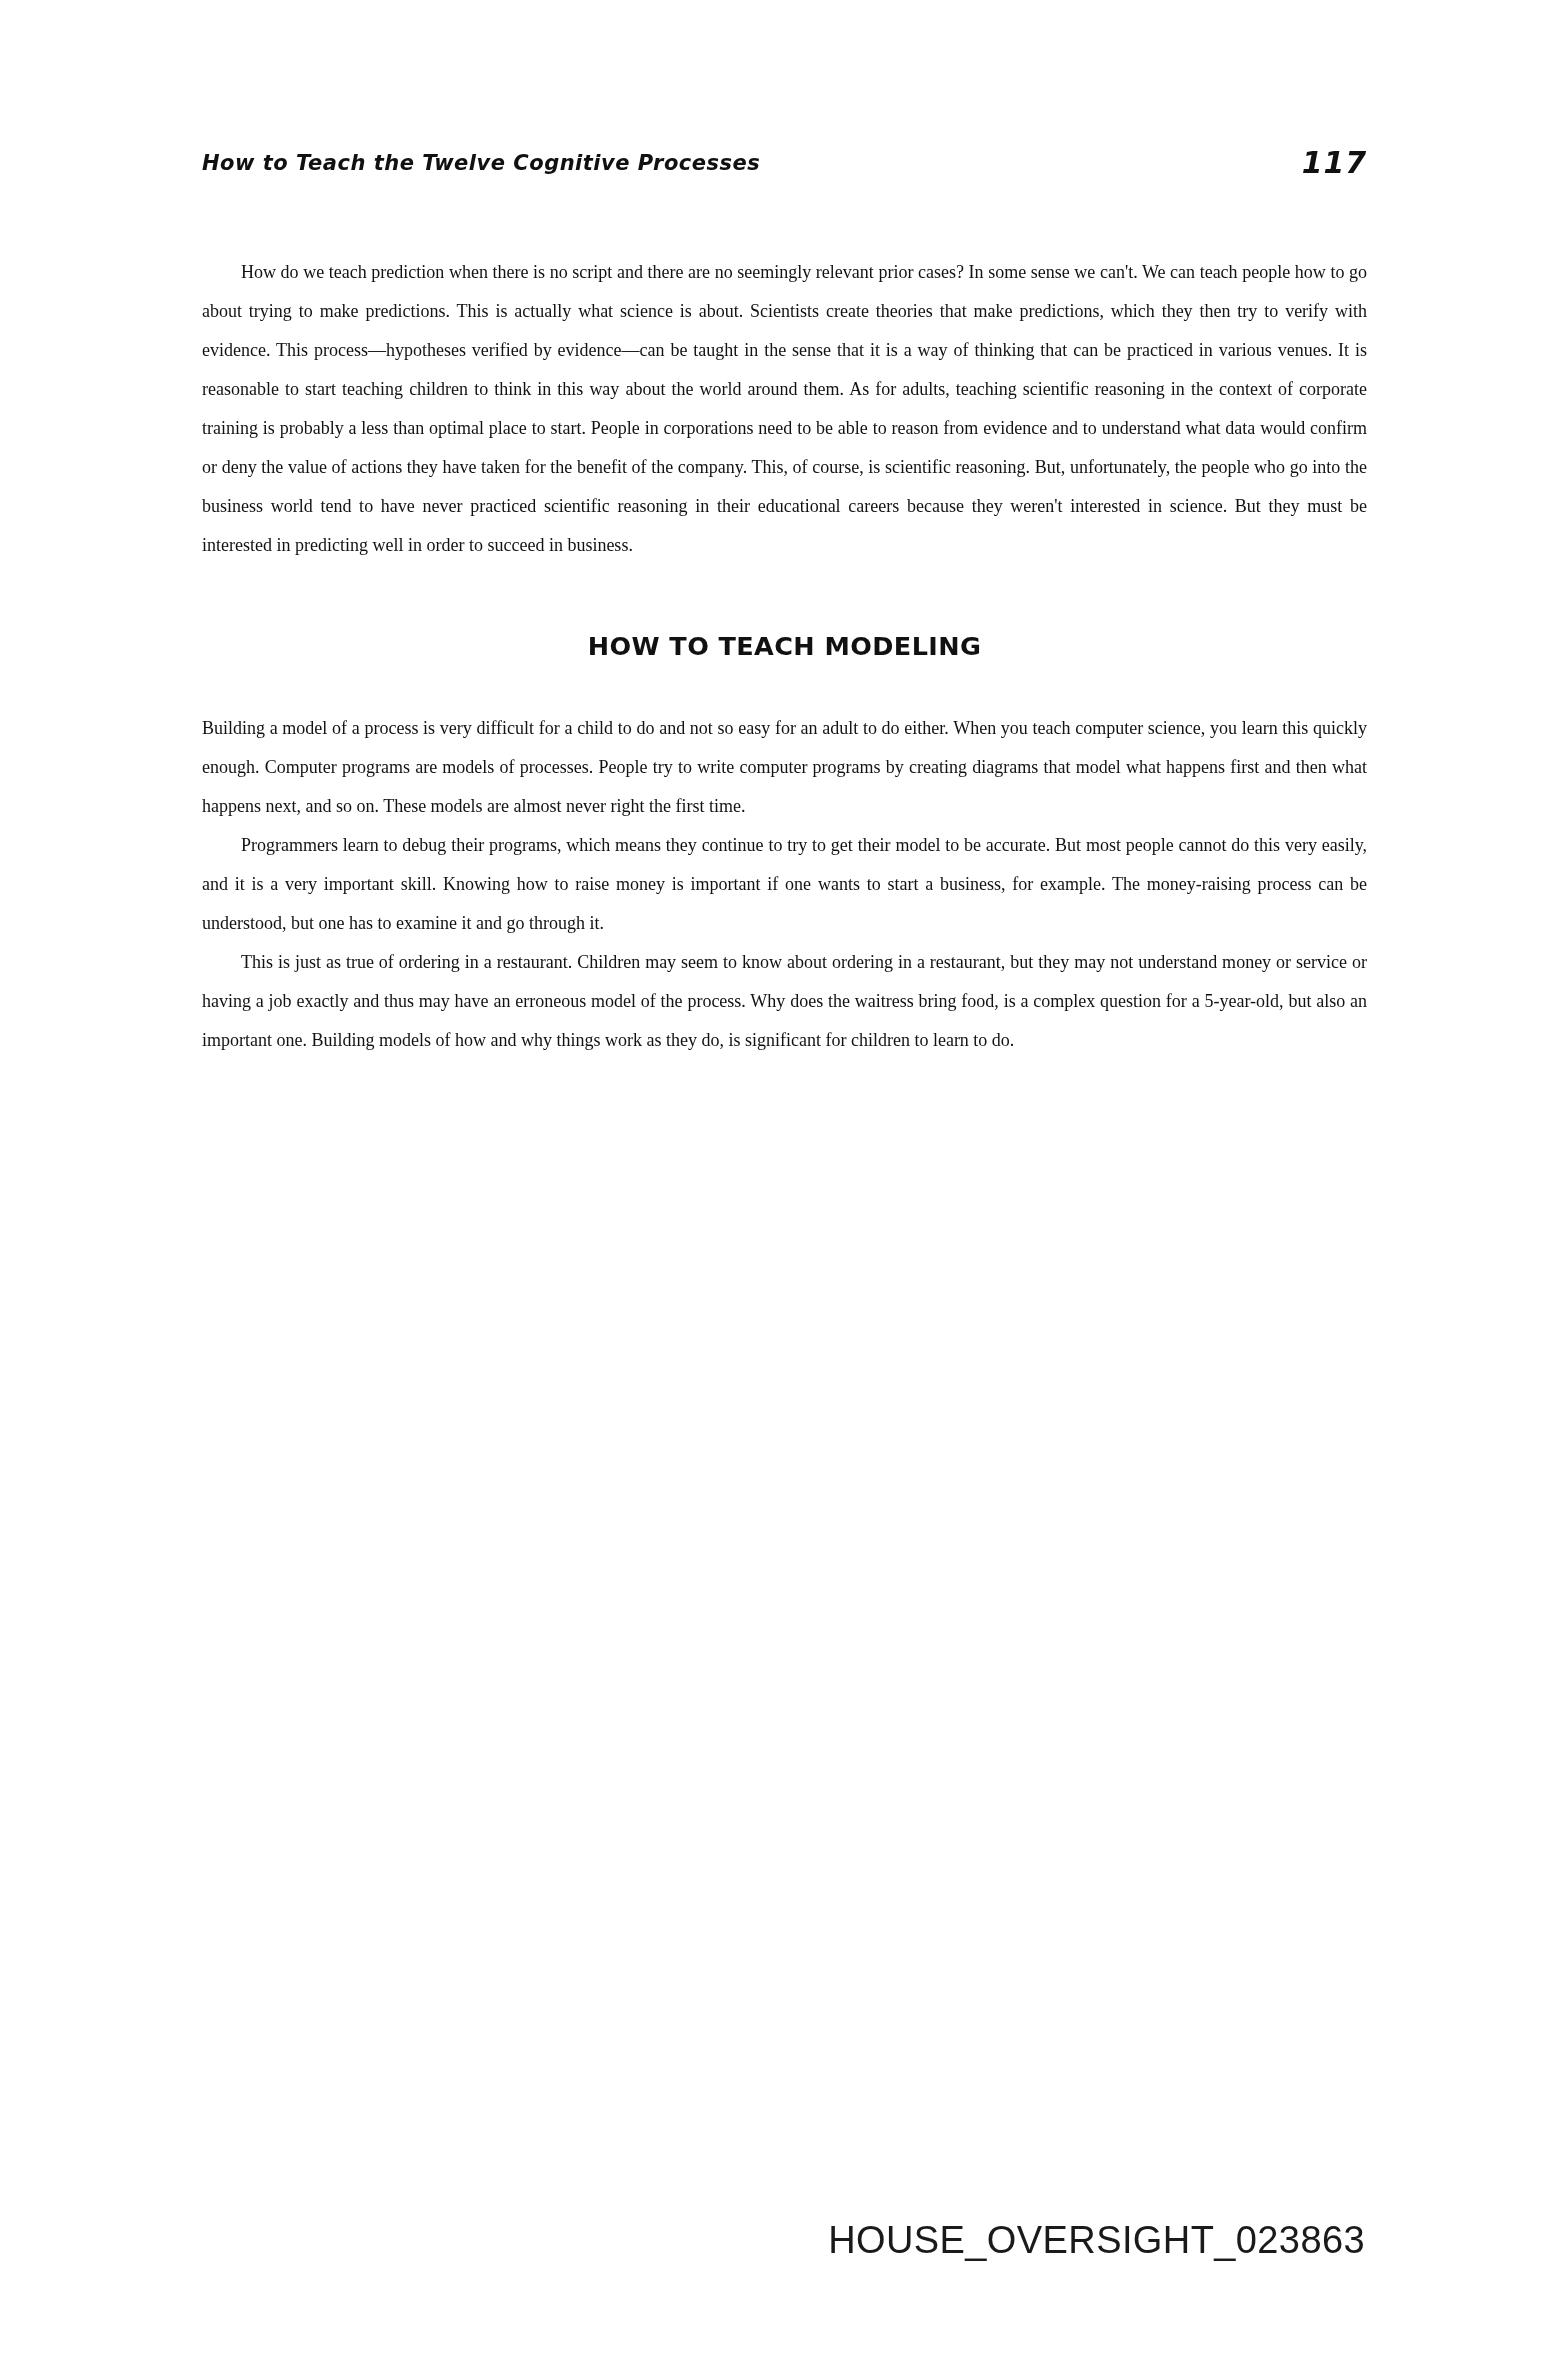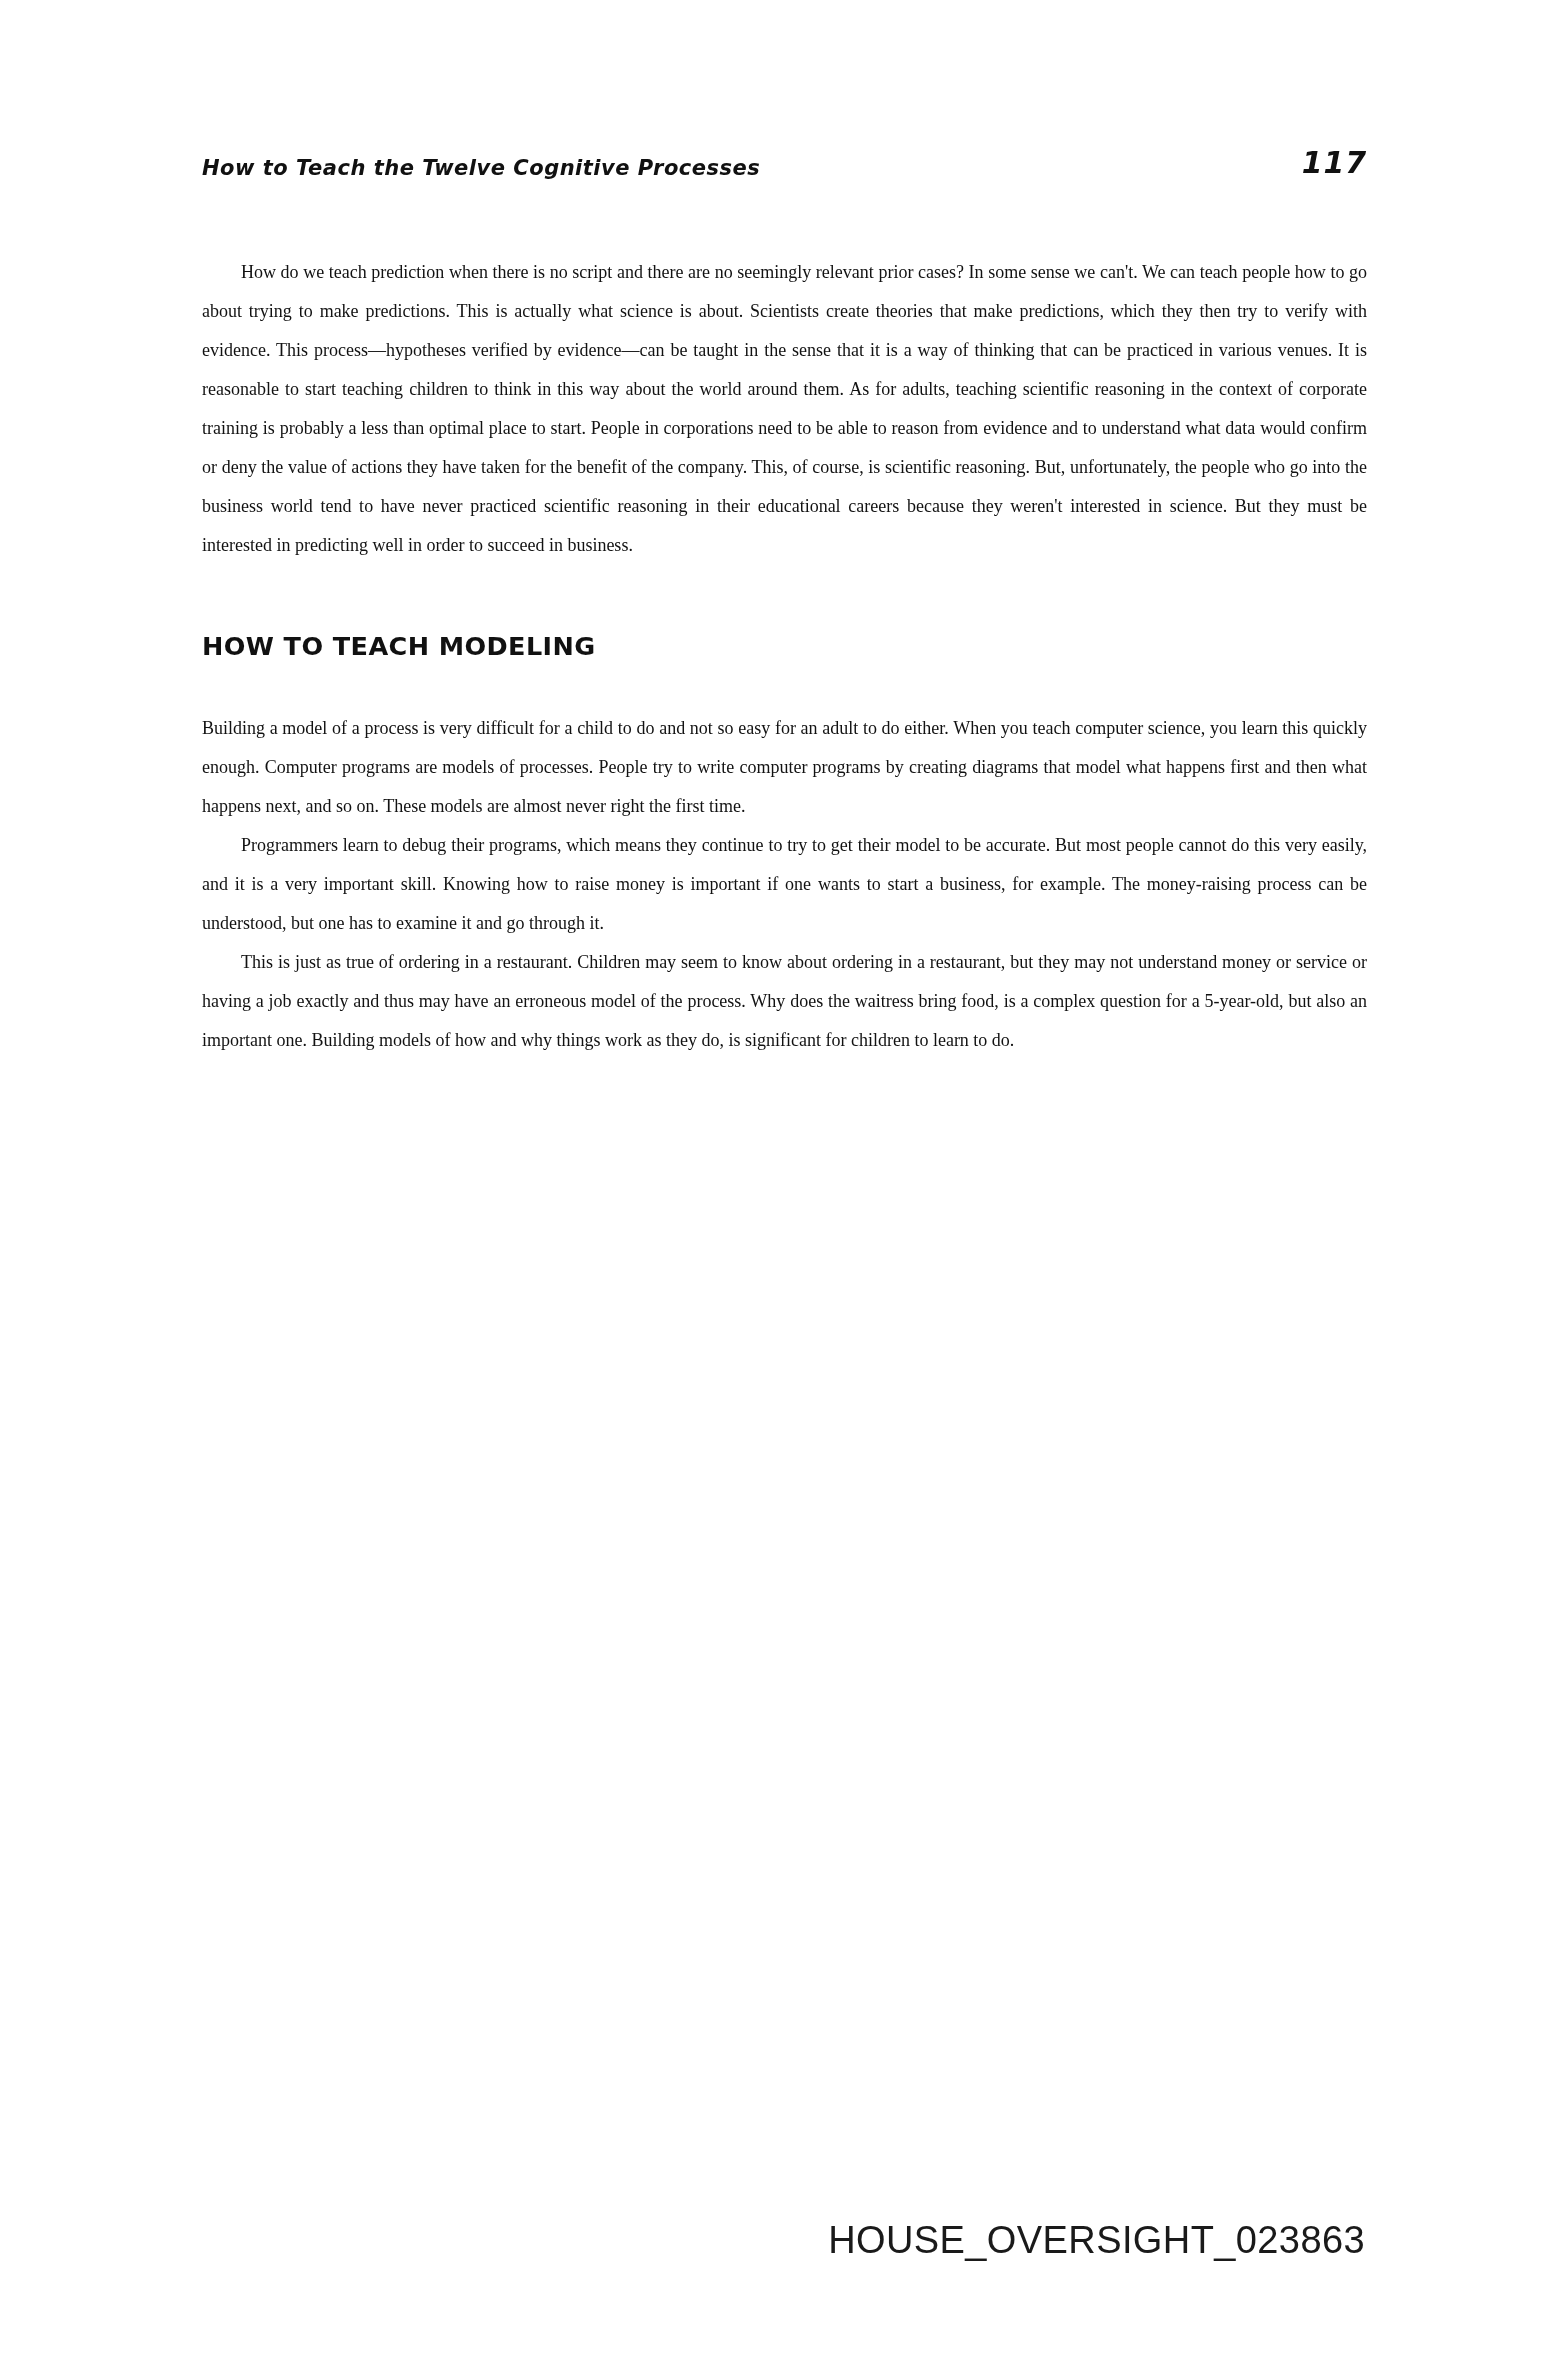--- a/index.html
+++ b/index.html
@@ -23,21 +23,21 @@
     background: #ffffff;
   }
   .content {
     position: absolute;
     left: 202px;
     top: 145px;
     width: 1165px;
   }
   .runhead {
     display: flex;
-    align-items: flex-end;
+    align-items: center;
     justify-content: space-between;
     width: 100%;
     margin-bottom: 73px;
   }
   .runhead-title {
     font-family: "DejaVu Sans", sans-serif;
     font-style: italic;
     font-weight: bold;
     font-size: 21px;
     letter-spacing: 0.5px;
@@ -62,21 +62,21 @@
     hyphens: manual;
   }
   p.indent {
     text-indent: 39px;
   }
   .section-head {
     font-family: "DejaVu Sans", sans-serif;
     font-weight: bold;
     font-size: 25.5px;
     letter-spacing: 0.4px;
-    text-align: left;
+    text-align: center;
     margin: 66px 0 48px 0;
     color: #111111;
   }
   .bates {
     position: absolute;
     right: 197px;
     bottom: 92px;
     font-family: "Liberation Sans", sans-serif;
     font-size: 38px;
     letter-spacing: 0.4px;

